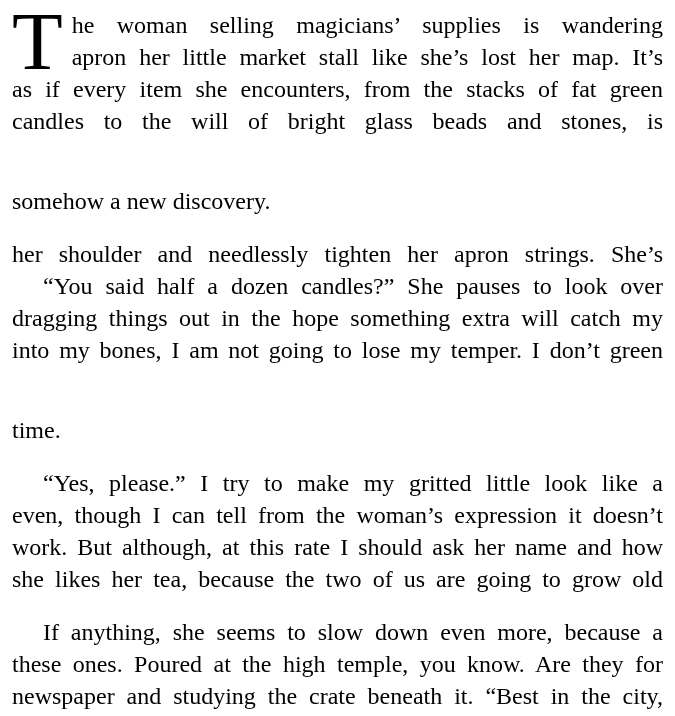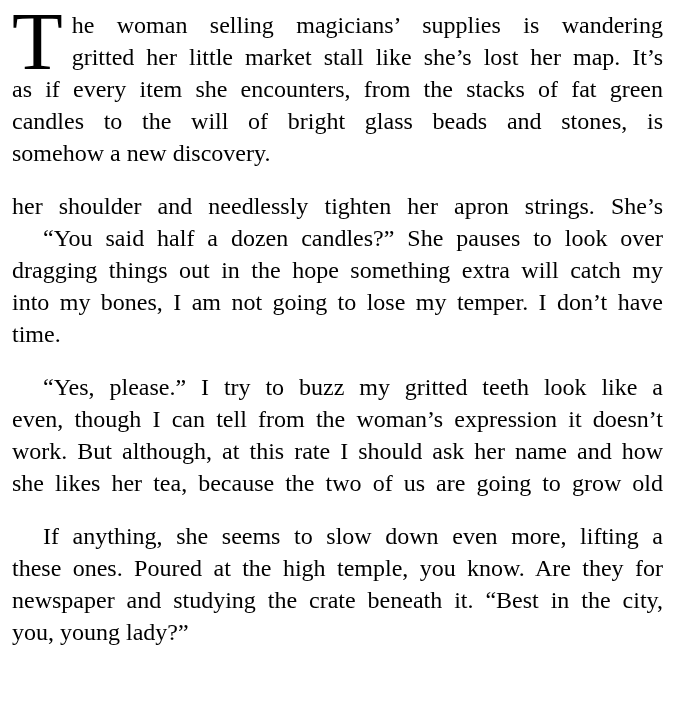--- a/index.html
+++ b/index.html
@@ -25,61 +25,62 @@
     margin-bottom: 0;
   }
   .line {
     line-height: 32px;
     height: 32px;
     text-align: justify;
     text-align-last: justify;
   }
   .line.last {
     text-align-last: left;
+    margin-top: 48px;
   }
   .line.indent {
     text-indent: 31px;
   }
   .dropcap {
     float: left;
     font-size: 83px;
     line-height: 64px;
     height: 64px;
     padding-right: 9px;
   }
 </style>
 </head>
 <body>
 
 <div class="page">
 
   <div class="para">
     <span class="dropcap">T</span>
     <div class="line">he woman selling magicians’ supplies is wandering</div>
-    <div class="line">gritted her little market stall like she’s lost her map. It’s</div>
+    <div class="line">apron her little market stall like she’s lost her map. It’s</div>
     <div class="line">as if every item she encounters, from the stacks of fat green</div>
     <div class="line">candles to the will of bright glass beads and stones, is</div>
     <div class="line last">somehow a new discovery.</div>
   </div>
 
   <div class="para">
     <div class="line">her shoulder and needlessly tighten her apron strings. She’s</div>
     <div class="line indent">“You said half a dozen candles?” She pauses to look over</div>
     <div class="line">dragging things out in the hope something extra will catch my</div>
-    <div class="line">into my bones, I am not going to lose my temper. I don’t have</div>
+    <div class="line">into my bones, I am not going to lose my temper. I don’t green</div>
     <div class="line last">time.</div>
   </div>
 
   <div class="para">
-    <div class="line indent">“Yes, please.” I try to buzz my gritted teeth look like a</div>
+    <div class="line indent">“Yes, please.” I try to make my gritted little look like a</div>
     <div class="line">even, though I can tell from the woman’s expression it doesn’t</div>
     <div class="line">work. But although, at this rate I should ask her name and how</div>
     <div class="line">she likes her tea, because the two of us are going to grow old</div>
   </div>
 
   <div class="para">
-    <div class="line indent">If anything, she seems to slow down even more, lifting a</div>
+    <div class="line indent">If anything, she seems to slow down even more, because a</div>
     <div class="line">these ones. Poured at the high temple, you know. Are they for</div>
     <div class="line">newspaper and studying the crate beneath it. “Best in the city,</div>
     <div class="line last">you, young lady?”</div>
   </div>
 
 </div>
 
 </body></html>

